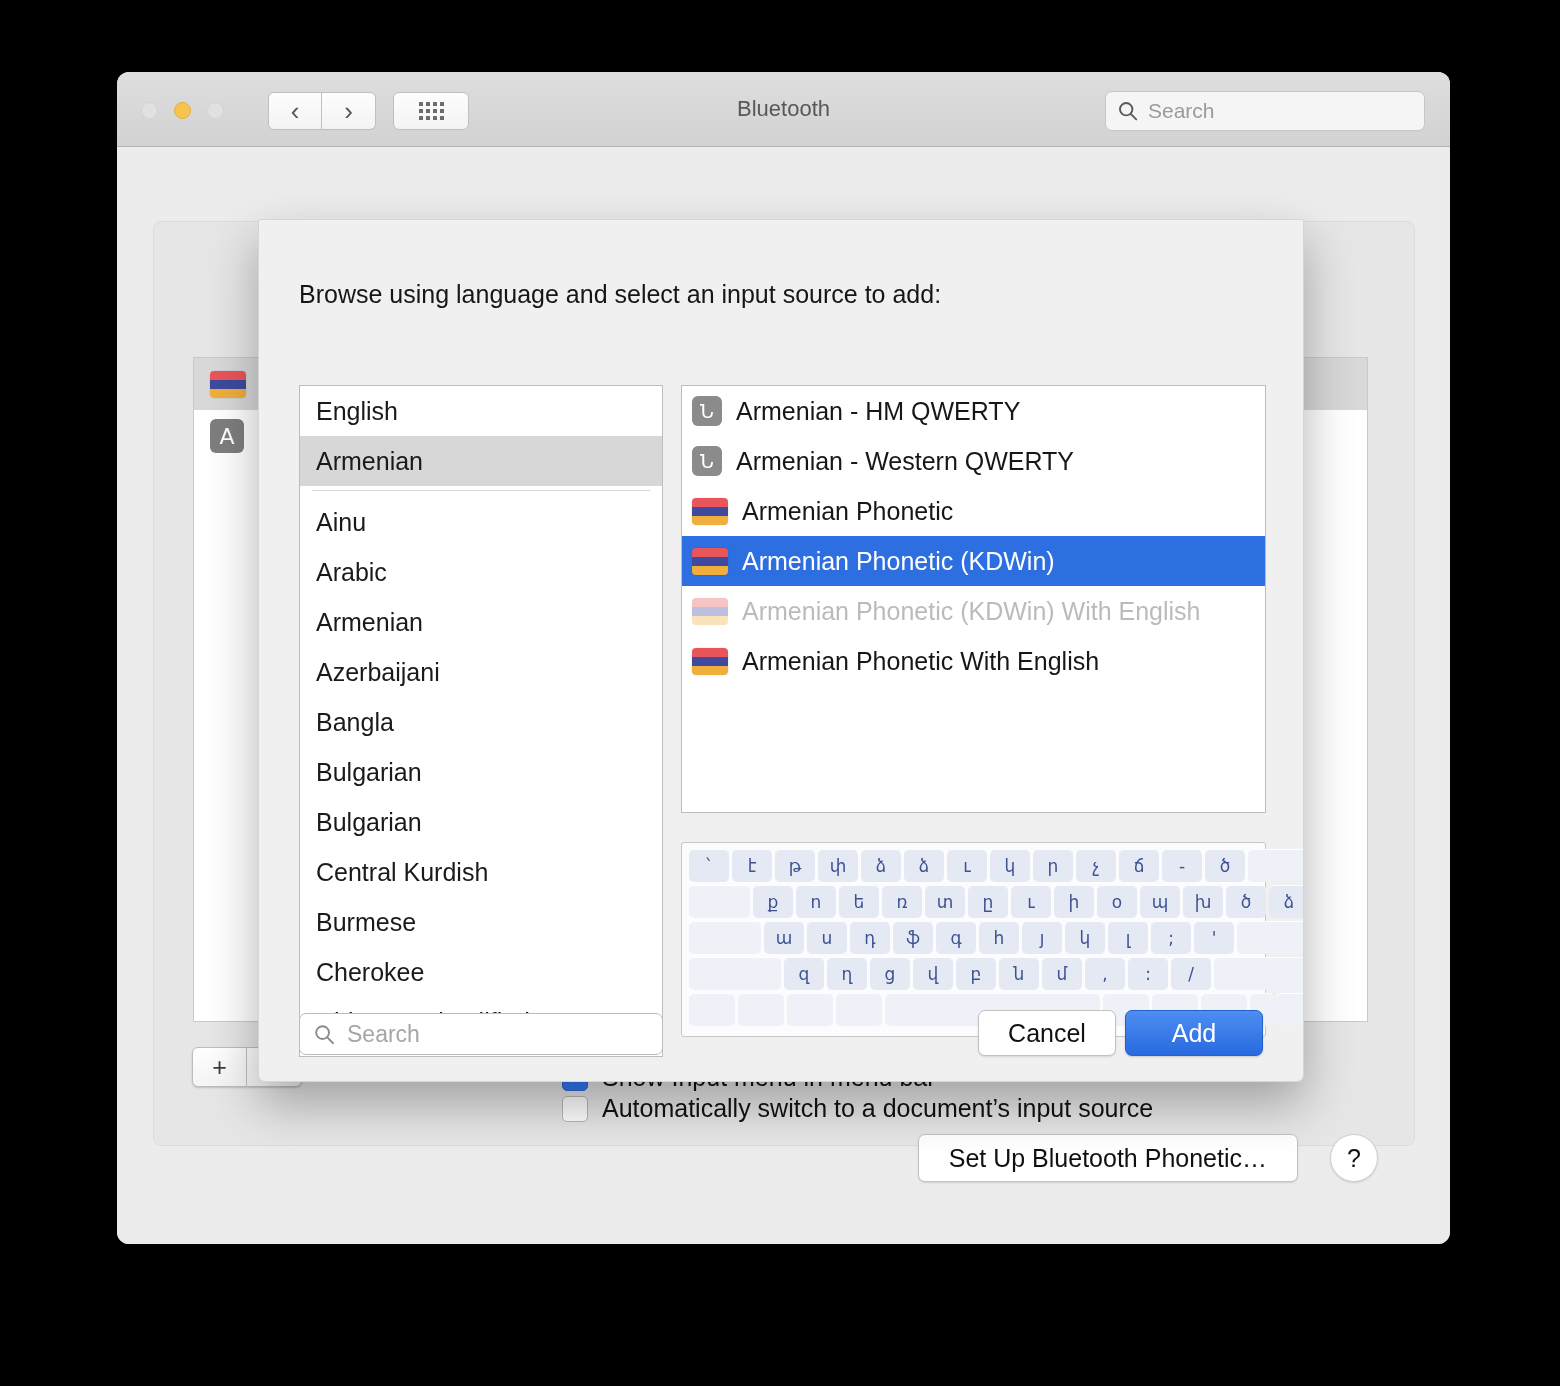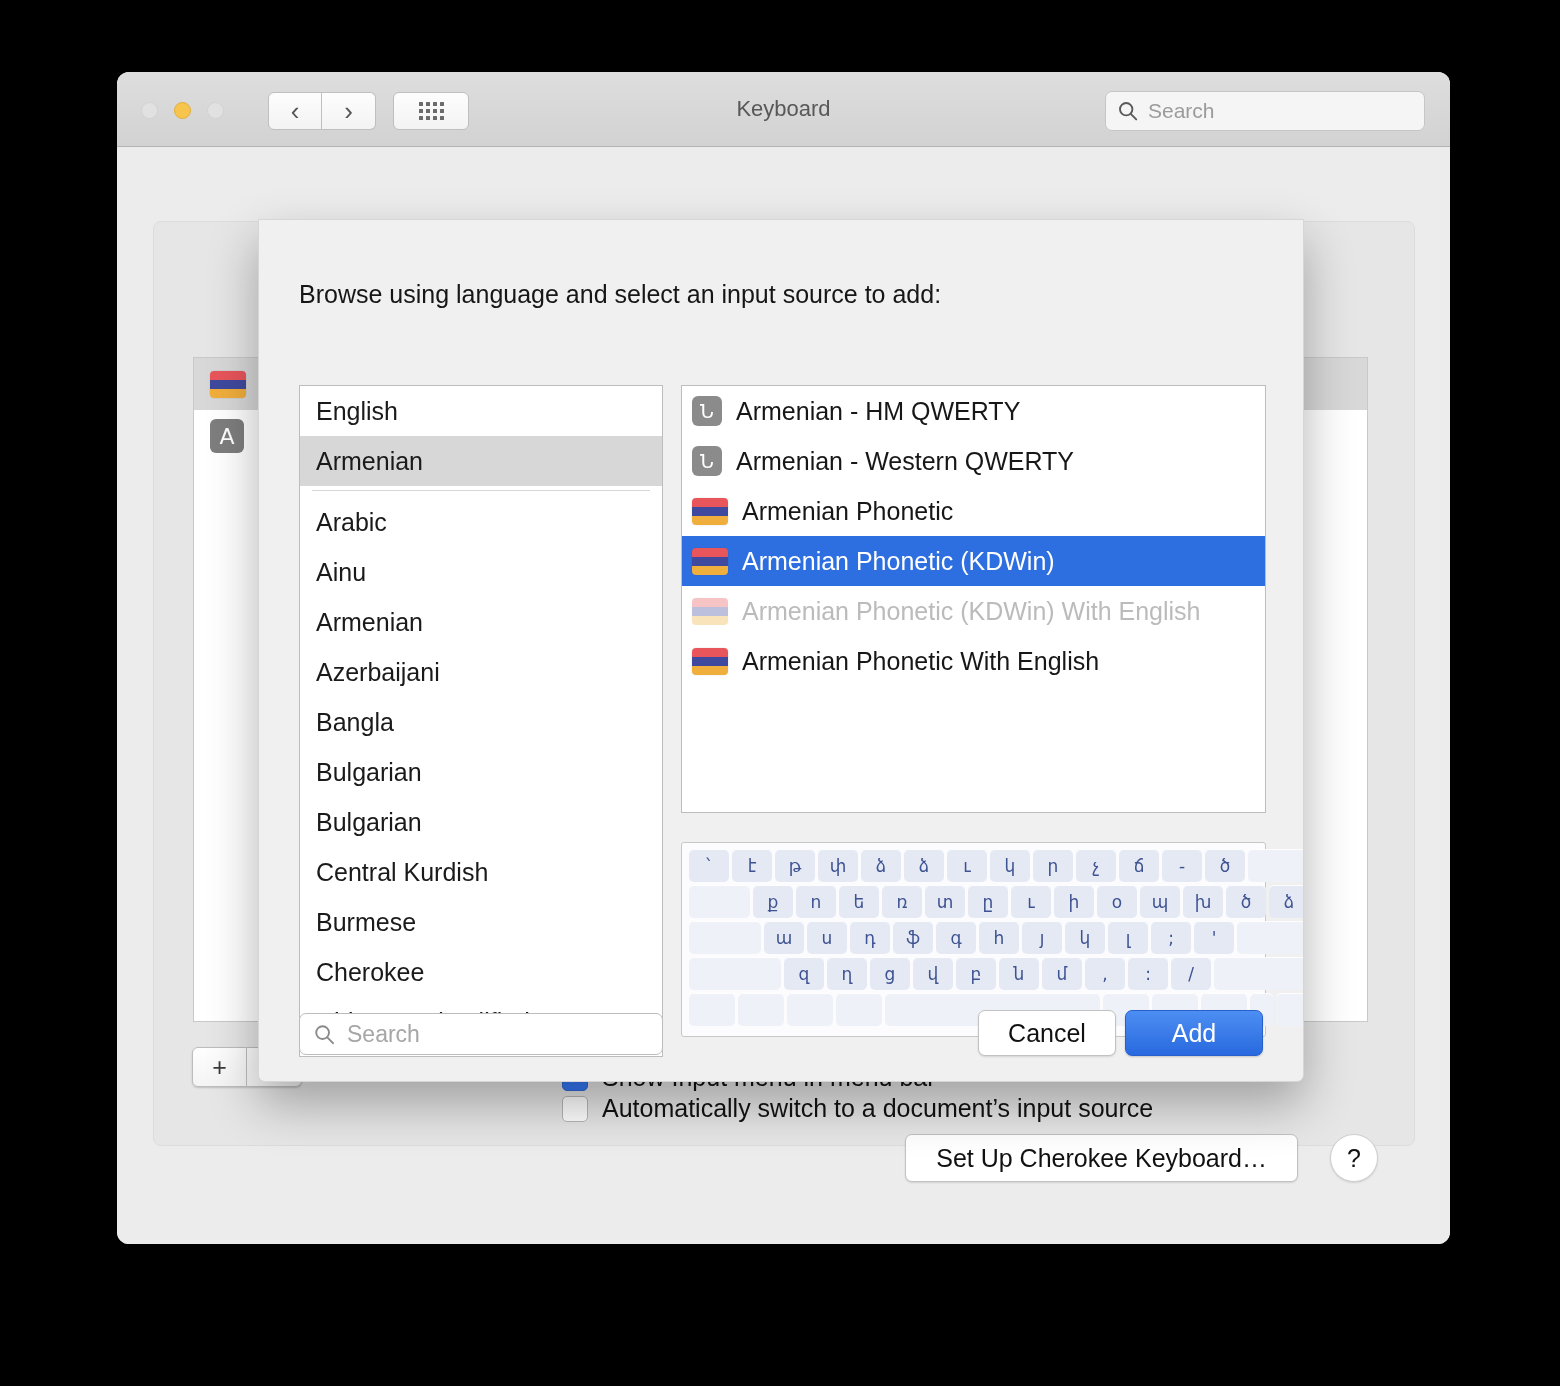--- a/index.html
+++ b/index.html
@@ -373,21 +373,21 @@
           <i></i>
           <i></i>
           <i></i>
           <i></i>
           <i></i>
           <i></i>
           <i></i>
       </span>
     </div>
 
-    <div id="window-title">Keyboard</div>
+    <div id="window-title">Bluetooth</div>
 
     <div id="titlebar-search">
       <span class="mag">
         <svg width="20" height="20" viewBox="0 0 20 20">
           <circle cx="8.2" cy="8.2" r="6.2" fill="none" stroke="#5a5a5a" stroke-width="1.9"></circle>
           <line x1="12.8" y1="12.8" x2="18.2" y2="18.4" stroke="#5a5a5a" stroke-width="1.9" stroke-linecap="round"></line>
         </svg>
       </span>
       <span class="ph">Search</span>
     </div>
@@ -421,40 +421,40 @@
       <div class="cbrow">
         <span class="cbox checked">✓</span>
         <span class="cblabel">Show Input menu in menu bar</span>
       </div>
       <div class="cbrow">
         <span class="cbox"></span>
         <span class="cblabel">Automatically switch to a document’s input source</span>
       </div>
     </div>
 
-    <button id="bt-setup">Set Up Cherokee Keyboard…</button>
+    <button id="bt-setup">Set Up Bluetooth Phonetic…</button>
     <div id="help-btn">?</div>
 
     <div id="sheet">
 
       <div id="sheet-title">Browse using language and select an input source to add:</div>
 
       <div id="lang-list">
           <div class="lang-item">
             <span>English</span>
           </div>
           <div class="lang-item selected">
             <span>Armenian</span>
           </div>
           <div class="lang-sep"></div>
           <div class="lang-item">
+            <span>Ainu</span>
+          </div>
+          <div class="lang-item">
             <span>Arabic</span>
-          </div>
-          <div class="lang-item">
-            <span>Ainu</span>
           </div>
           <div class="lang-item">
             <span>Armenian</span>
           </div>
           <div class="lang-item">
             <span>Azerbaijani</span>
           </div>
           <div class="lang-item">
             <span>Bangla</span>
           </div>

